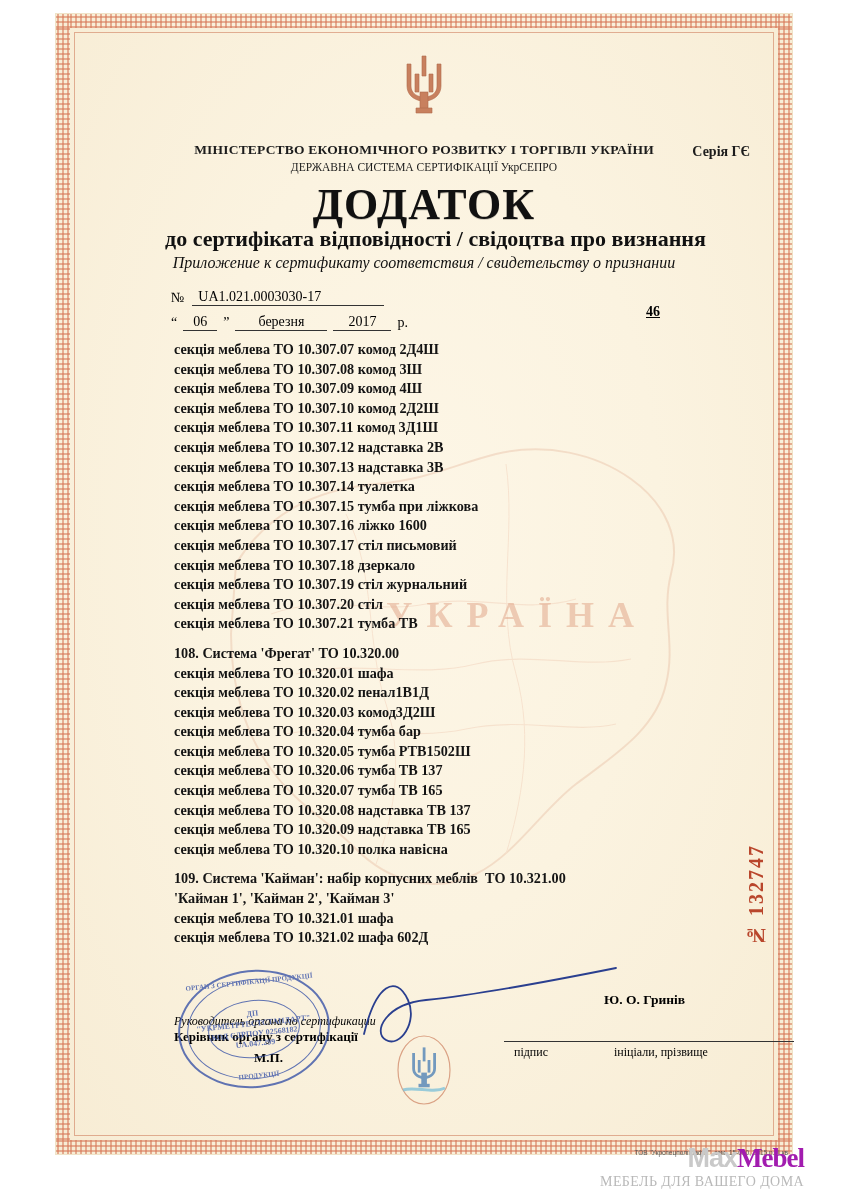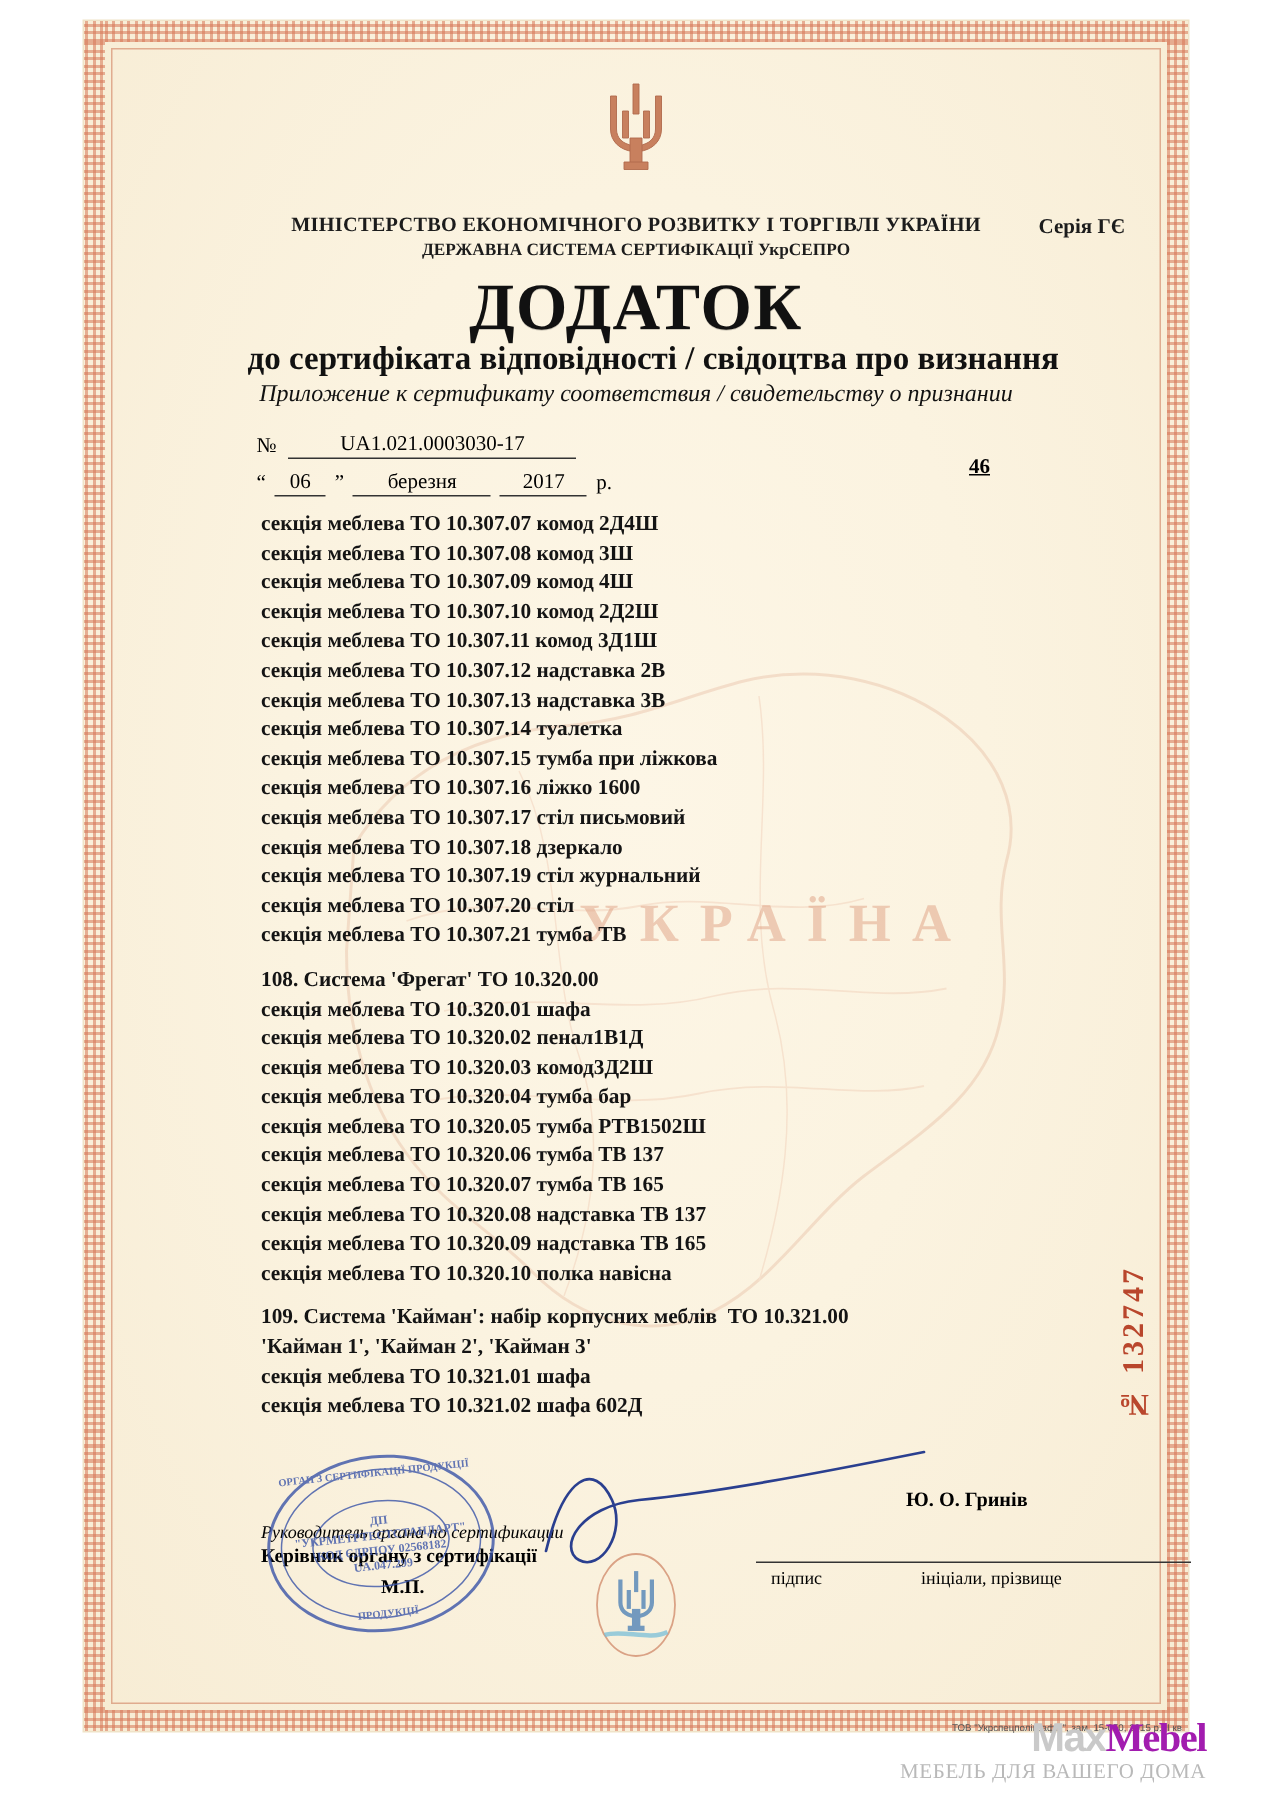--- a/index.html
+++ b/index.html
@@ -45,35 +45,35 @@
   #watermark-text{
     position:absolute;left:330px;top:580px;
     font-size:36px;letter-spacing:14px;color:rgba(219,150,120,.45);
     font-family:"Liberation Serif", serif;font-weight:700;
     pointer-events:none;user-select:none;
   }
   
   #trident{position:absolute;left:50%;top:40px;transform:translateX(-50%);}
   .hdr{position:absolute;left:0;right:0;text-align:center;}
   #ministry{top:128px;font-size:13.5px;font-weight:700;letter-spacing:.2px;color:#1c1c1c;}
-  #system{top:147px;font-size:11.5px;font-weight:700;color:#1c1c1c;}
+  #system{top:147px;font-size:11.5px;font-weight:400;color:#1c1c1c;}
   #series{
     position:absolute;right:42px;top:130px;font-size:14px;font-weight:700;color:#1c1c1c;
   }
   #title{
     top:165px;font-size:44px;font-weight:700;letter-spacing:1px;color:#111;
     text-shadow:0 1px 0 rgba(0,0,0,.18);
   }
   #subtitle1{top:212px;font-size:22px;font-weight:700;color:#111;padding-left:23px;}
   #subtitle2{top:240px;font-size:16px;font-style:italic;color:#111;}
   
   #numrow{position:absolute;left:115px;top:275px;width:520px;display:flex;align-items:flex-end;gap:8px;}
   #numrow .lbl{font-size:14px;}
   #numrow .val{font-size:14px;padding:0 6px;}
-  .uline{border-bottom:1px solid #333;min-width:180px;text-align:center;}
+  .uline{border-bottom:1px solid #333;min-width:180px;}
   #daterow{position:absolute;left:115px;top:300px;display:flex;align-items:flex-end;gap:6px;font-size:14px;}
   .u-sm{border-bottom:1px solid #333;display:inline-block;text-align:center;}
   #pageno{position:absolute;right:132px;top:290px;font-size:14px;font-weight:700;text-decoration:underline;}
   
   #list{position:absolute;left:118px;top:326px;width:560px;}
   .line{font-size:14.2px;line-height:19.6px;font-weight:700;color:#141414;white-space:pre;}
   .line.gap{height:10px;}
   
   #sigblock{position:absolute;left:118px;top:1000px;width:560px;font-size:13px;}
   #sig-role{font-weight:700;}

